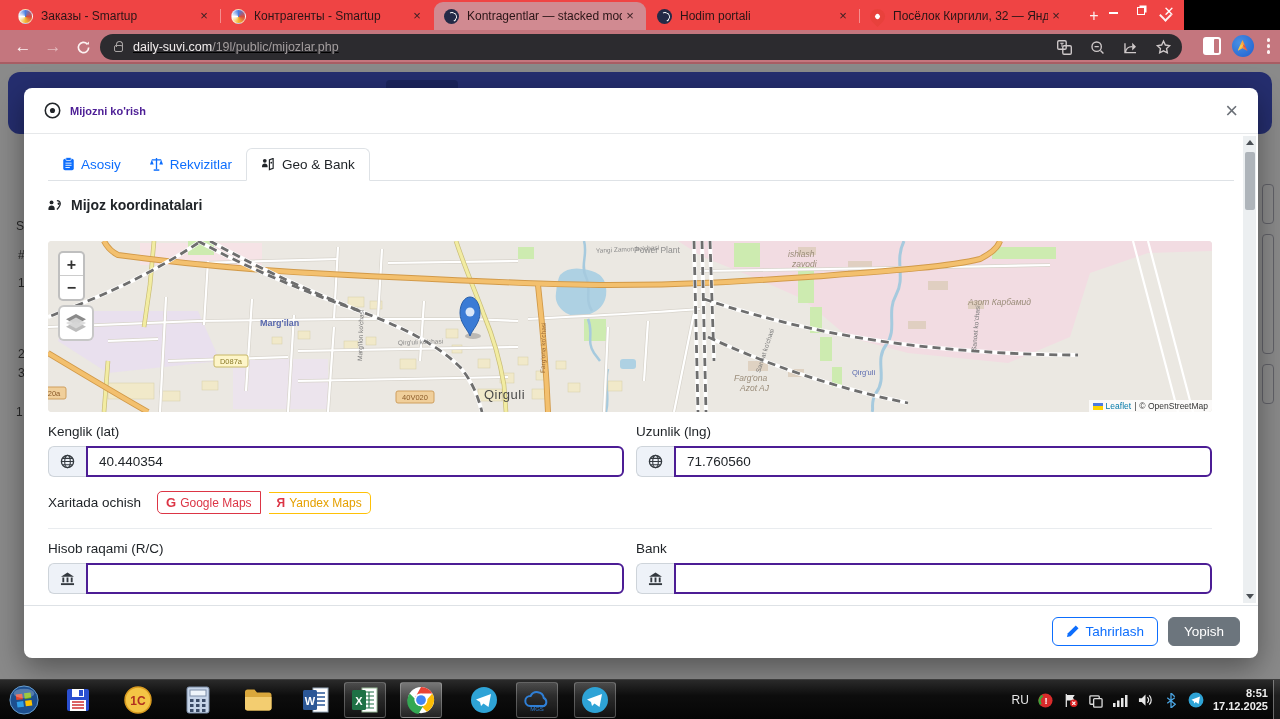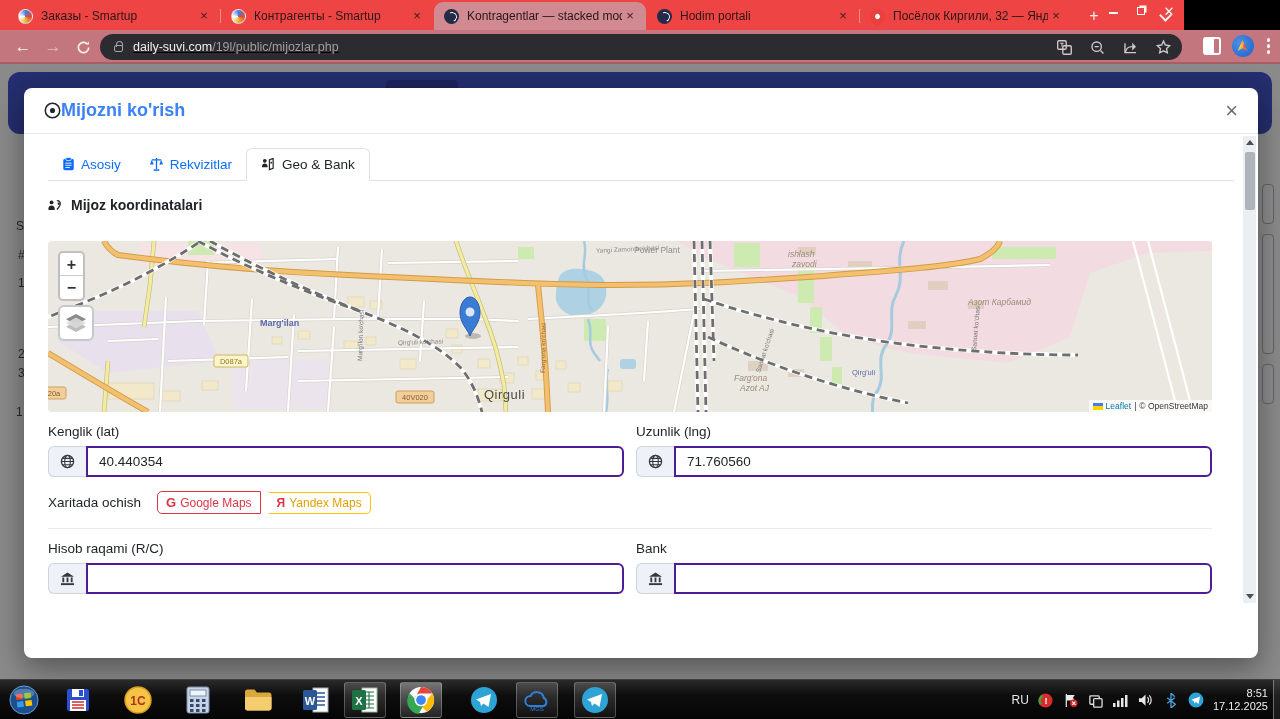--- a/index.html
+++ b/index.html
@@ -50,21 +50,21 @@
   .page{position:absolute;left:0;top:64px;width:1280px;height:615px;background:#d8d8d8;}
   .bluebar{position:absolute;left:8px;top:8px;width:1264px;height:62px;background:#3a49ae;border-radius:12px;}
   .bluebar .btn-ghost{position:absolute;left:378px;top:8px;width:72px;height:16px;background:#2c3a92;border-radius:4px;}
   .frag{position:absolute;color:#3f3f3f;font-size:12px;}
   .ghostbox{position:absolute;border:1px solid #9a9aa5;border-radius:4px;background:rgba(255,255,255,.12);}
   .overlay{position:absolute;inset:0;background:rgba(0,0,0,.36);}
 
   
   .modal{position:absolute;left:24px;top:24px;width:1234px;height:570px;background:#fff;border-radius:8px;box-shadow:0 10px 30px rgba(0,0,0,.4);}
   .m-head{height:46px;border-bottom:1px solid #e6e8ea;display:flex;align-items:center;padding:0 20px;}
-  .m-title{font-size:18px;font-weight:bold;color:#3b82f6;}
+  .m-title{font-size:11px;font-weight:bold;color:#4c1d95;margin-left:9px;}
   .m-x{margin-left:auto;font-size:22px;color:#6b7077;line-height:20px;}
   .m-body{position:relative;height:471px;overflow:hidden;padding:0 24px;}
   .m-scroll{position:absolute;right:2px;top:2px;width:13px;height:467px;background:#eceff1;}
   .m-thumb{position:absolute;left:1.5px;top:16px;width:10px;height:58px;background:#aeb4ba;border-radius:2px;}
   .m-arrow{position:absolute;left:3px;width:0;height:0;border-left:4px solid transparent;border-right:4px solid transparent;}
   .m-arrow.up{top:4px;border-bottom:5px solid #4a4f55;}
   .m-arrow.down{bottom:4px;border-top:5px solid #4a4f55;}
 
   .m-tabs{display:flex;margin-top:14px;border-bottom:1px solid #dee2e6;height:33px;}
   .m-tab{display:flex;align-items:center;gap:6px;padding:0 14px;font-size:13.5px;color:#0d6efd;}
@@ -97,21 +97,21 @@
   .btn-outline{display:flex;align-items:center;gap:6px;border:1px solid #0d6efd;color:#0d6efd;background:#fff;border-radius:6px;padding:6px 13px;font-size:13.5px;}
   .btn-gray{background:#6c757d;color:#fff;border:1px solid #6c757d;border-radius:6px;padding:6px 15px;font-size:13.5px;}
 
   
   .taskbar{position:absolute;left:0;top:679px;width:1280px;height:40px;background:linear-gradient(#2a2a2a,#0d0d0d 40%,#050505);border-top:1px solid #3c3c3c;}
   .tb-icon{position:absolute;top:4px;width:32px;height:32px;display:flex;align-items:center;justify-content:center;}
   .tb-box{position:absolute;top:2px;width:42px;height:36px;border:1px solid rgba(255,255,255,.25);border-radius:3px;background:linear-gradient(rgba(255,255,255,.18),rgba(255,255,255,.05));display:flex;align-items:center;justify-content:center;}
   .tb-box.bright{background:linear-gradient(rgba(255,255,255,.38),rgba(255,255,255,.12));}
   .tray{position:absolute;right:12px;top:0;height:40px;display:flex;align-items:center;gap:9px;}
   .tray .lang{color:#e8e8e8;font-size:12px;}
-  .clock{color:#eee;font-size:11px;text-align:right;line-height:13px;}
+  .clock{color:#eee;font-size:11px;text-align:right;line-height:13px;font-weight:bold;}
   .deskbtn{position:absolute;right:0;top:0;width:7px;height:40px;border-left:1px solid rgba(255,255,255,.35);background:rgba(255,255,255,.08);}
   .trayic{width:16px;height:16px;display:flex;align-items:center;justify-content:center;}
 </style>
 </head>
 <body>
 
 <div class="screen">
 
   <div class="tabstrip">
     <div class="tab" style="left:8px">
@@ -500,20 +500,29 @@
           </div>
         </div>
 
         <div class="m-scroll">
           <div class="m-arrow up"></div>
           <div class="m-thumb"></div>
           <div class="m-arrow down"></div>
         </div>
       </div>
 
+      <div class="m-foot">
+        <button class="btn-outline">
+          <svg width="13" height="13" viewBox="0 0 14 14">
+              <path d="M1 13l1-4 8.5-8.5 3 3L5 12z" fill="#0d6efd"></path>
+            </svg>
+          <span>Tahrirlash</span>
+        </button>
+        <button class="btn-gray">Yopish</button>
+      </div>
     </div>
   </div>
 
   <div class="taskbar">
     <div class="tb-icon" style="left:8px">
       <svg width="30" height="30" viewBox="0 0 32 32">
           <circle cx="16" cy="16" r="15" fill="#1d4f8f"></circle>
           <circle cx="16" cy="16" r="15" fill="none" stroke="#6fa6d8" stroke-width="1"></circle>
           <g transform="rotate(-8 16 16)">
             <path d="M8 9h7v6H8z" fill="#e4452c"></path>

